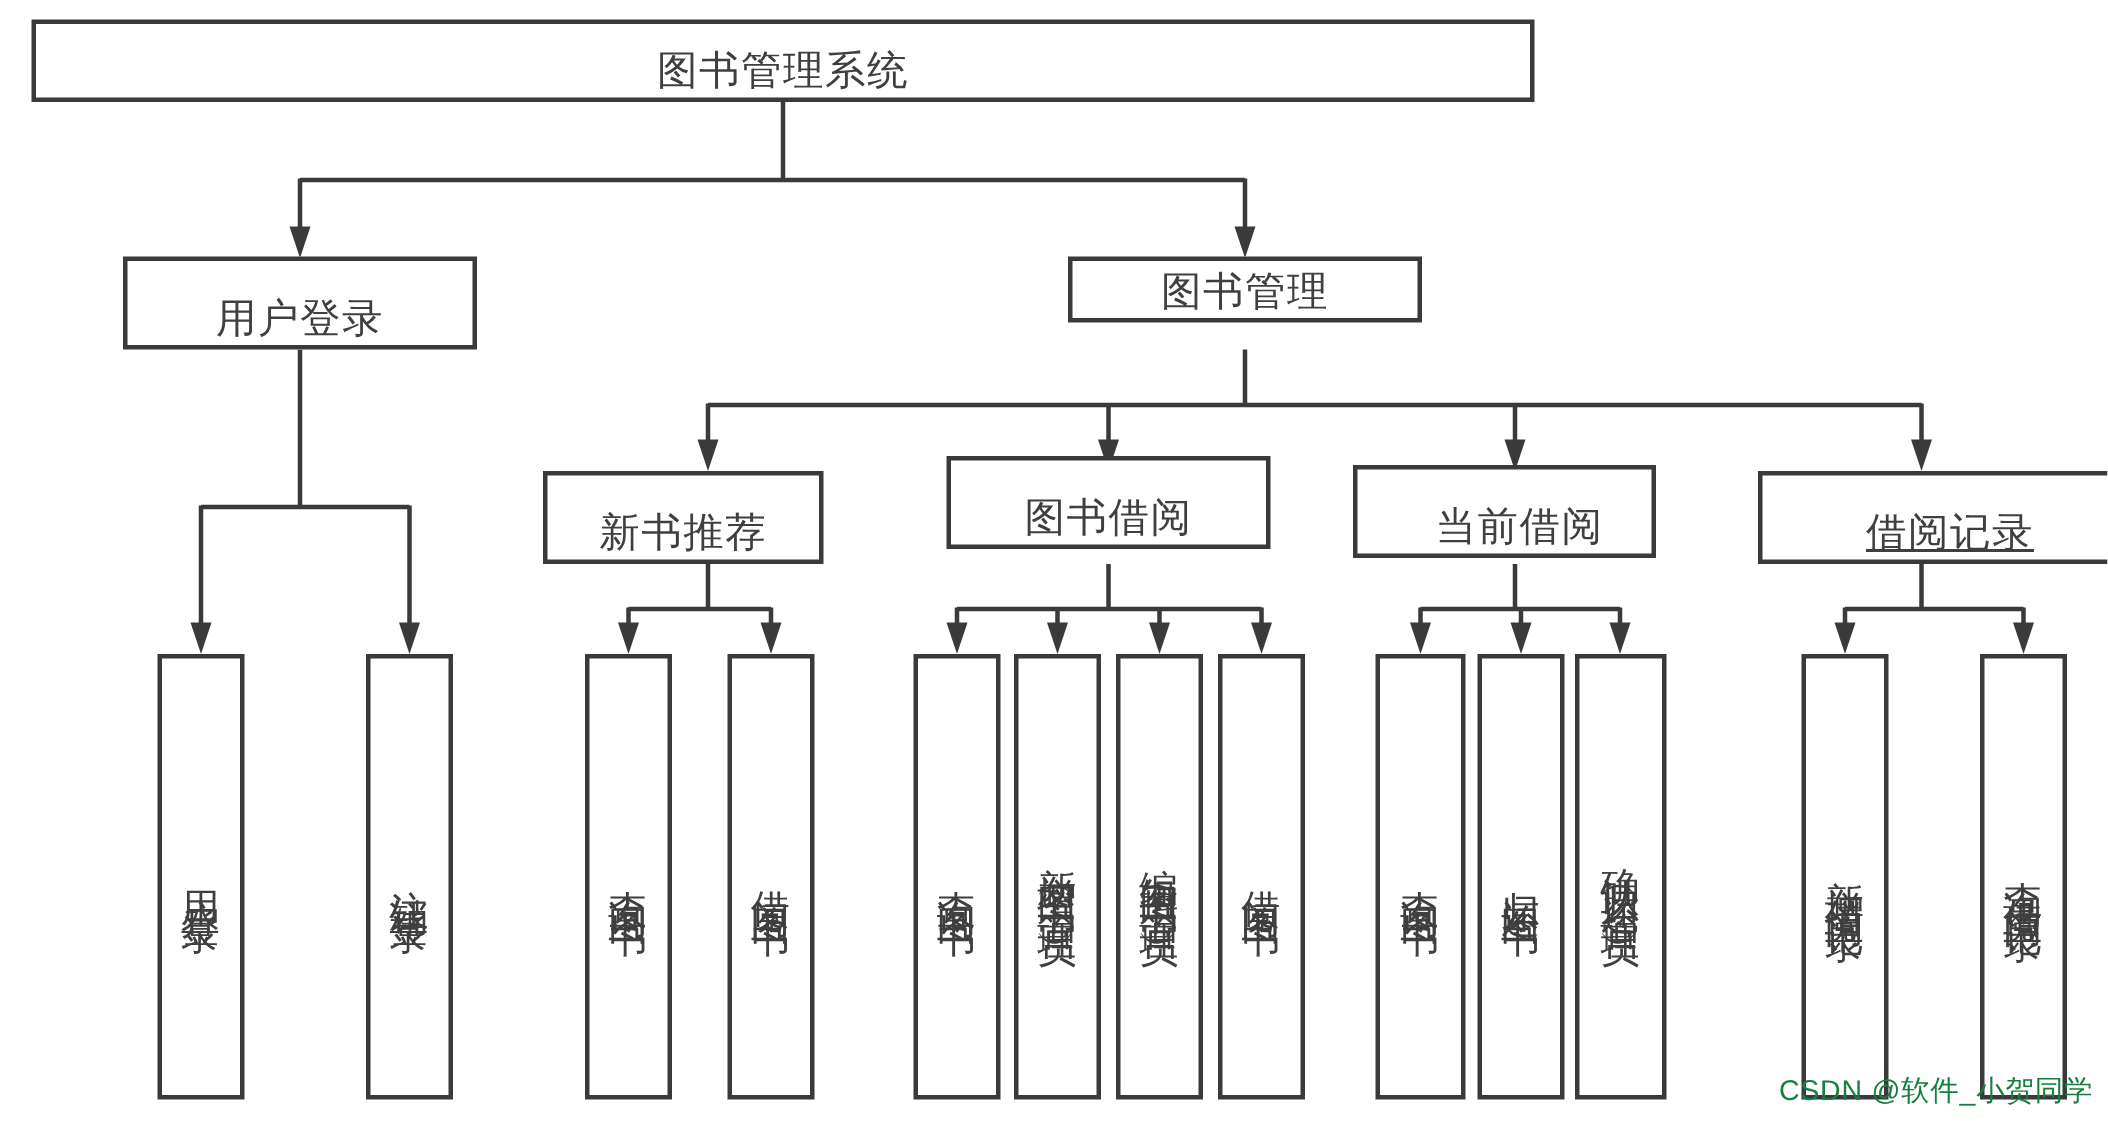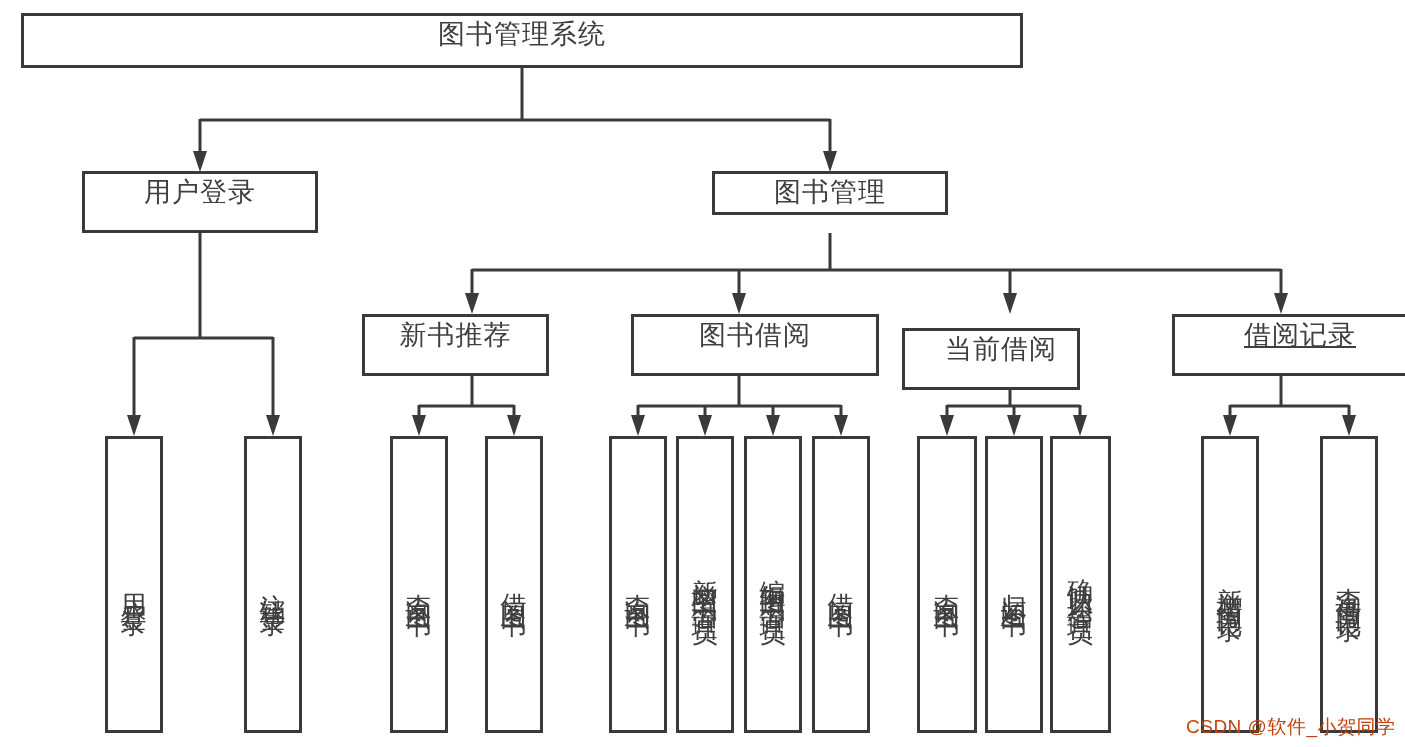--- a/index.html
+++ b/index.html
@@ -30,21 +30,21 @@
   .connectors polygon {
     fill: #3a3a3a;
     stroke: none;
   }
   .hbox {
     position: absolute;
     box-sizing: border-box;
     border: 3px solid #3a3a3a;
     background: #ffffff;
     display: flex;
-    align-items: flex-start;
+    align-items: flex-end;
     justify-content: center;
     font-size: 27px;
     letter-spacing: 1px;
     color: #3f3f3f;
     white-space: nowrap;
   }
   .vbox {
     position: absolute;
     box-sizing: border-box;
     border: 3px solid #3a3a3a;
@@ -61,21 +61,21 @@
     letter-spacing: 6px;
     color: #3f3f3f;
     line-height: 1;
   }
   .watermark {
     position: absolute;
     left: 1186px;
     top: 714px;
     font-size: 19px;
     letter-spacing: 0.5px;
-    color: #c2410c;
+    color: #15803d;
     white-space: nowrap;
   }
 </style>
 </head>
 <body>
 
 <div class="canvas">
 
   <svg class="connectors" viewBox="0 0 1405 747" xmlns="http://www.w3.org/2000/svg">
 
@@ -134,24 +134,24 @@
   <div class="hbox" style="left:82px; top:171px; width:236px; height:62px;">
     <span>用户登录</span>
   </div>
   <div class="hbox" style="left:712px; top:171px; width:236px; height:44px;">
     <span>图书管理</span>
   </div>
 
   <div class="hbox" style="left:362px; top:314px; width:187px; height:62px;">
     <span>新书推荐</span>
   </div>
-  <div class="hbox" style="left:631px; top:314px; width:248px; height:62px;">
+  <div class="hbox" style="left:631px; top:304px; width:216px; height:62px;">
     <span>图书借阅</span>
   </div>
-  <div class="hbox" style="left:902px; top:328px; width:178px; height:62px;padding-left:20px;">
+  <div class="hbox" style="left:902px; top:310px; width:202px; height:62px;padding-left:20px;">
     <span>当前借阅</span>
   </div>
   <div class="hbox" style="left:1172px; top:314px; width:256px; height:62px;text-decoration:underline;">
     <span>借阅记录</span>
   </div>
 
   <div class="vbox" style="left:105px; width:58px;">
     <span class="vtext">用户登录</span>
   </div>
   <div class="vbox" style="left:244px; width:58px;">

